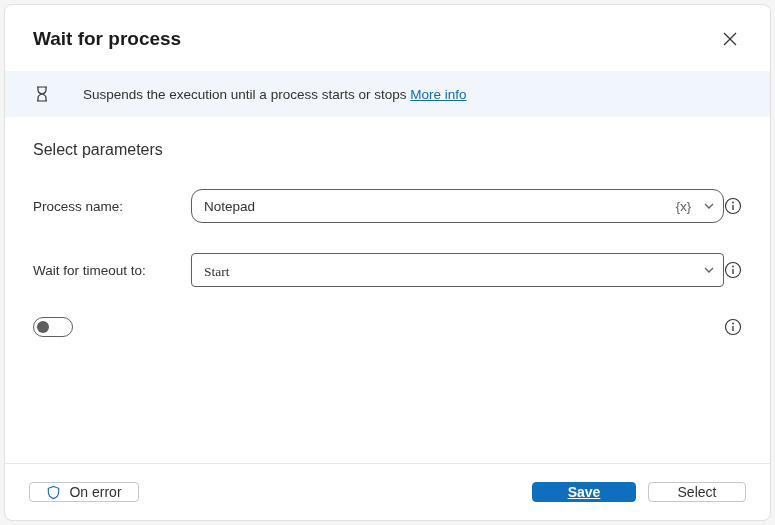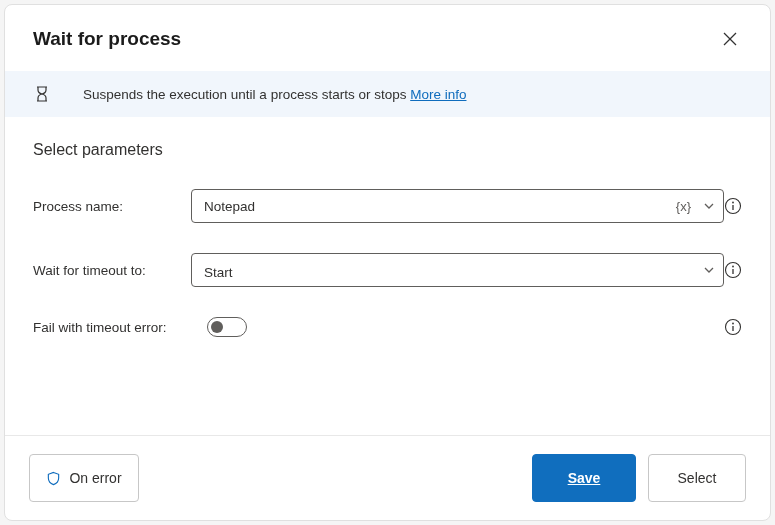--- a/index.html
+++ b/index.html
@@ -85,40 +85,41 @@
     .input-wrapper {
       flex: 1;
       position: relative;
       display: flex;
       align-items: center;
     }
     .input-box {
       width: 100%;
       height: 34px;
       border: 1px solid #605e5c;
-      border-radius: 4px;
+      border-radius: 11px;
       padding: 0 68px 0 12px;
       font-size: 13.5px;
       color: #323130;
       background: #fff;
       display: flex;
       align-items: center;
     }
     .select-box {
       width: 100%;
       height: 34px;
       border: 1px solid #605e5c;
       border-radius: 4px;
       padding: 4px 36px 0 12px;
       font-size: 13.5px;
       color: #323130;
       background: #fff;
       display: flex;
       align-items: center;
       cursor: pointer;
+      font-family: Liberation Serif, serif;
     }
     .input-controls {
       position: absolute;
       right: 6px;
       display: flex;
       align-items: center;
       gap: 6px;
     }
     .var-icon {
       font-size: 13px;
@@ -171,21 +172,21 @@
       border-top: 1px solid #e8e8e8;
       padding: 18px 24px;
       display: flex;
       align-items: center;
       gap: 12px;
     }
     .footer-spacer {
       flex: 1;
     }
     .btn {
-      height: 48px;
+      height: 20px;
       padding: 0 20px;
       border-radius: 4px;
       font-size: 14px;
       cursor: pointer;
       display: flex;
       align-items: center;
       justify-content: center;
       gap: 8px;
       border: 1px solid #c7c7c7;
       background: #fff;
@@ -275,21 +276,20 @@
         </div>
       </div>
       <svg class="help-icon" viewBox="0 0 18 18">
         <circle cx="9" cy="9" r="7.5" stroke="currentColor" stroke-width="1.1" fill="none"></circle>
         <circle cx="9" cy="5.5" r="0.9" fill="currentColor"></circle>
         <line x1="9" y1="8" x2="9" y2="13" stroke="currentColor" stroke-width="1.3"></line>
       </svg>
     </div>
 
     <div class="toggle-row">
-      <div class="form-label">Fail with timeout error:</div>
       <div class="toggle">
         <div class="knob"></div>
       </div>
       <div class="toggle-spacer"></div>
       <svg class="help-icon" viewBox="0 0 18 18">
         <circle cx="9" cy="9" r="7.5" stroke="currentColor" stroke-width="1.1" fill="none"></circle>
         <circle cx="9" cy="5.5" r="0.9" fill="currentColor"></circle>
         <line x1="9" y1="8" x2="9" y2="13" stroke="currentColor" stroke-width="1.3"></line>
       </svg>
     </div>

